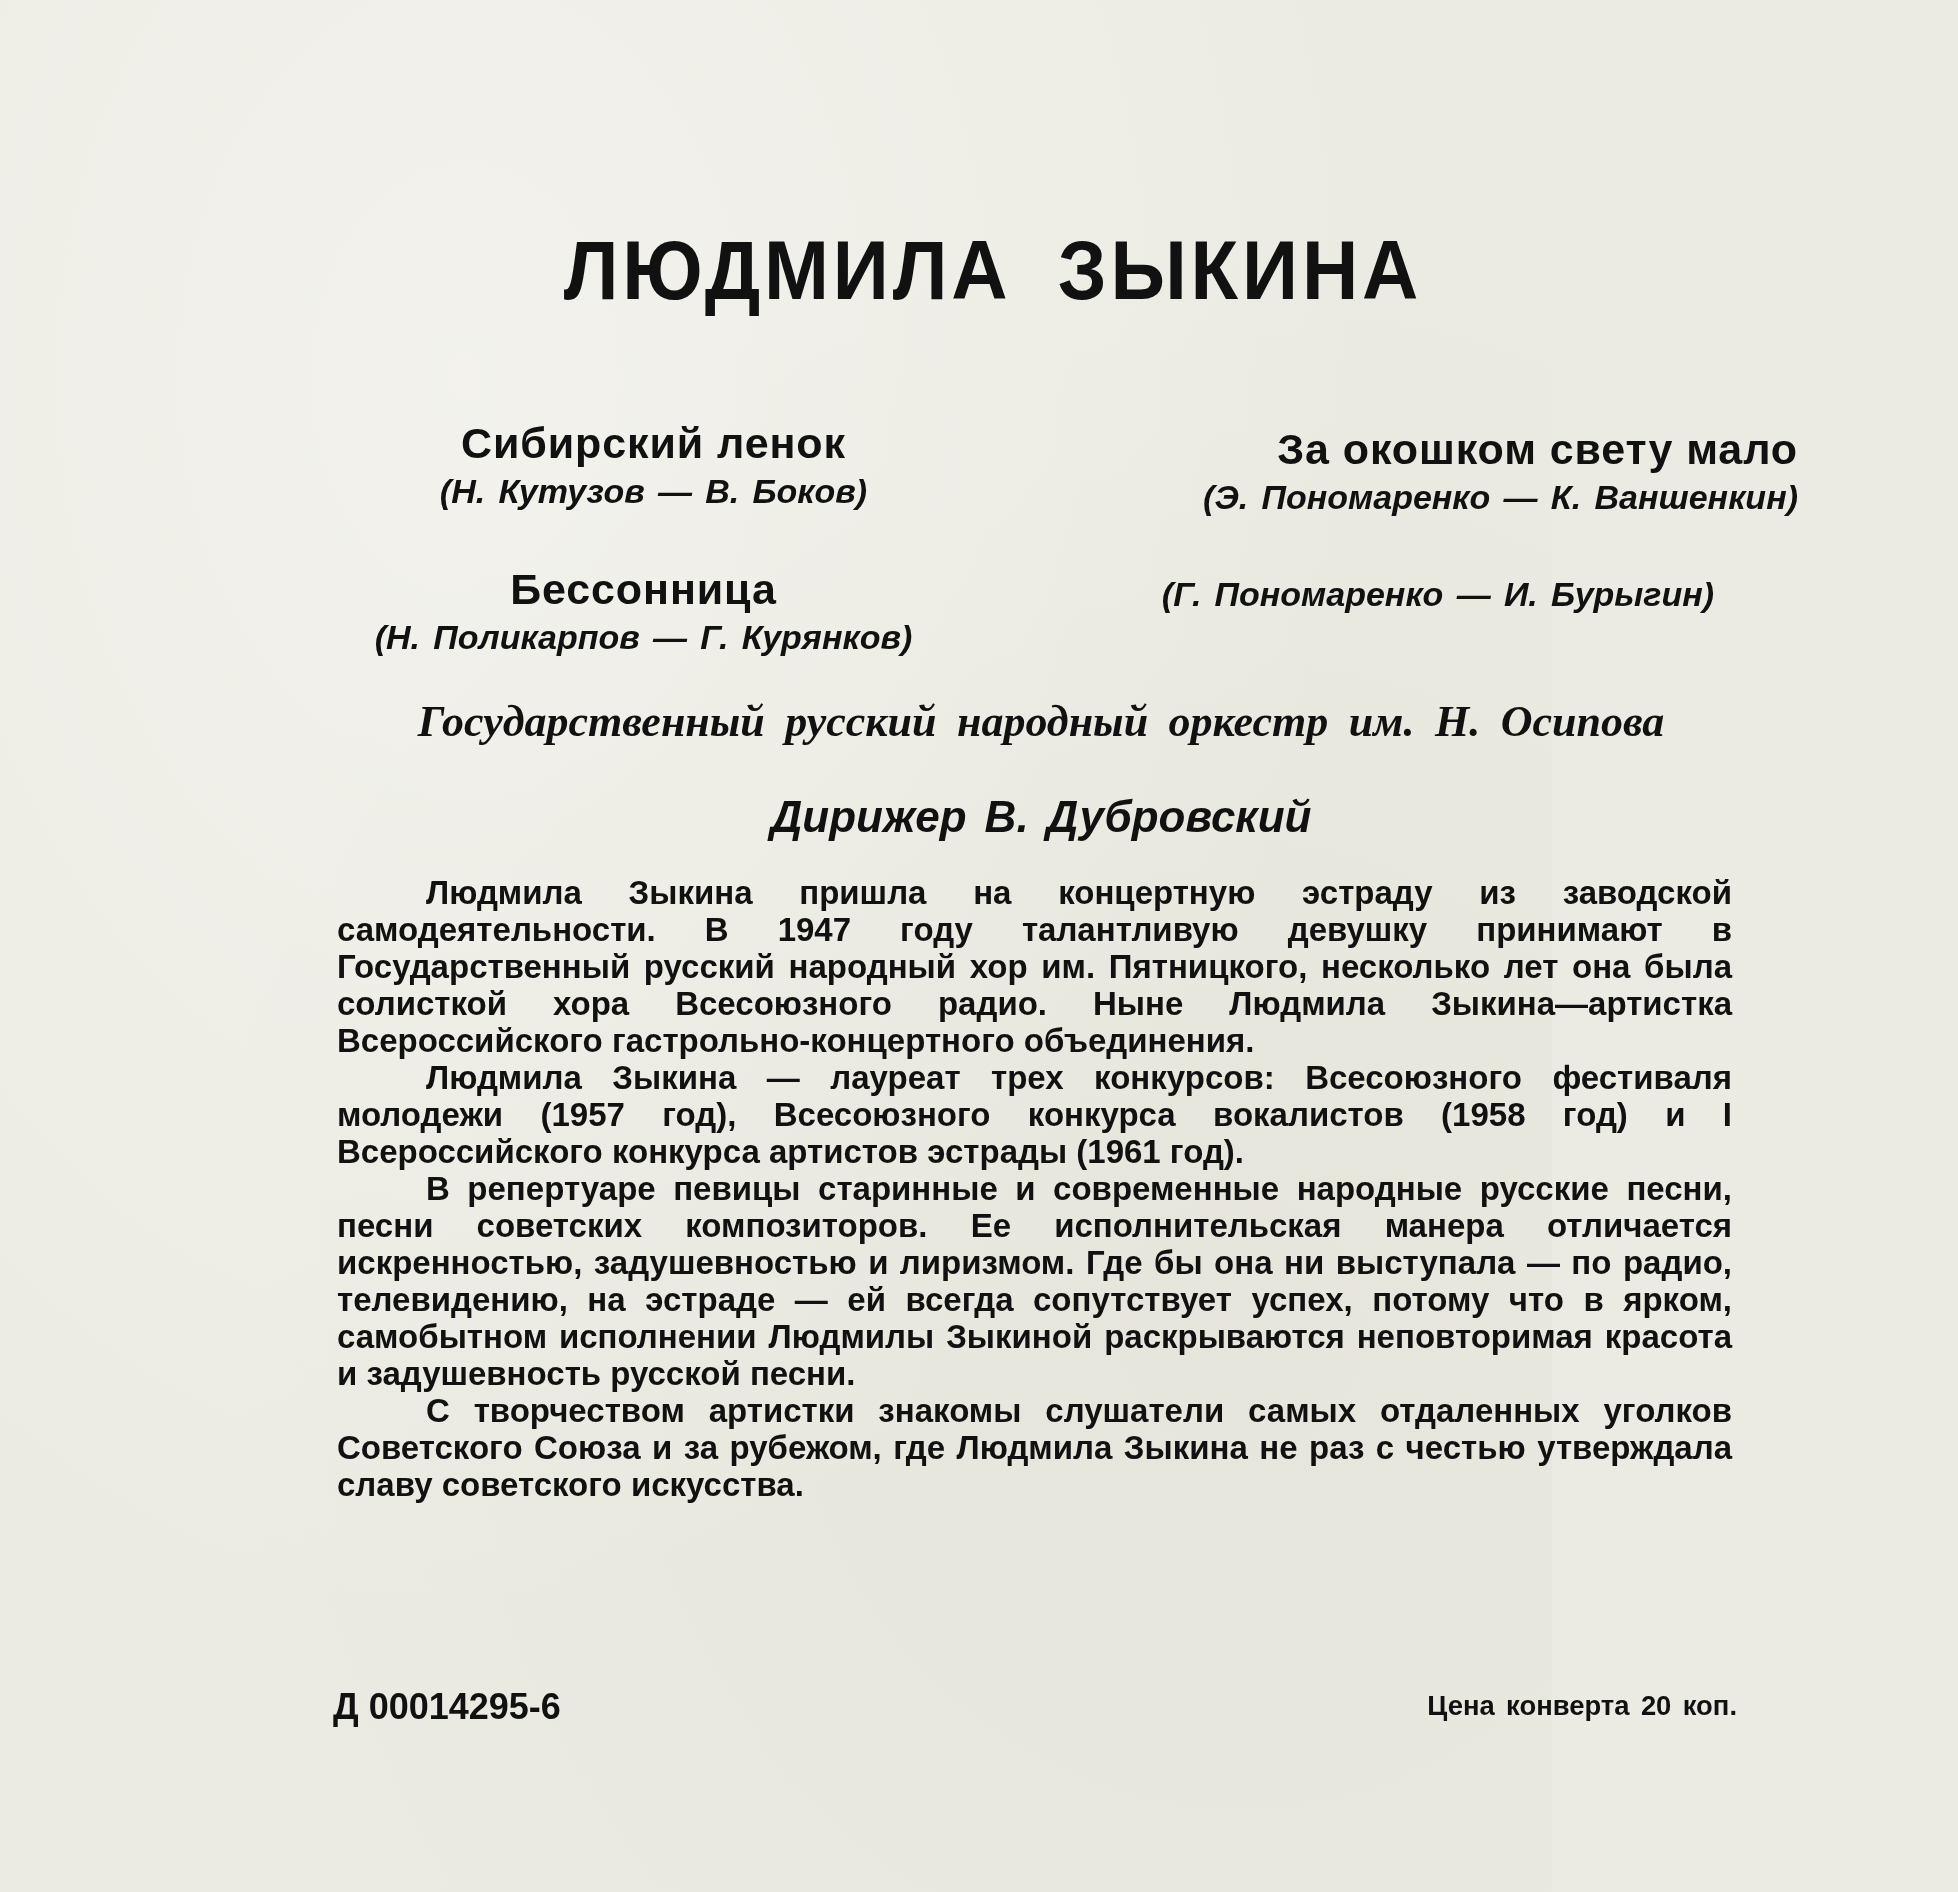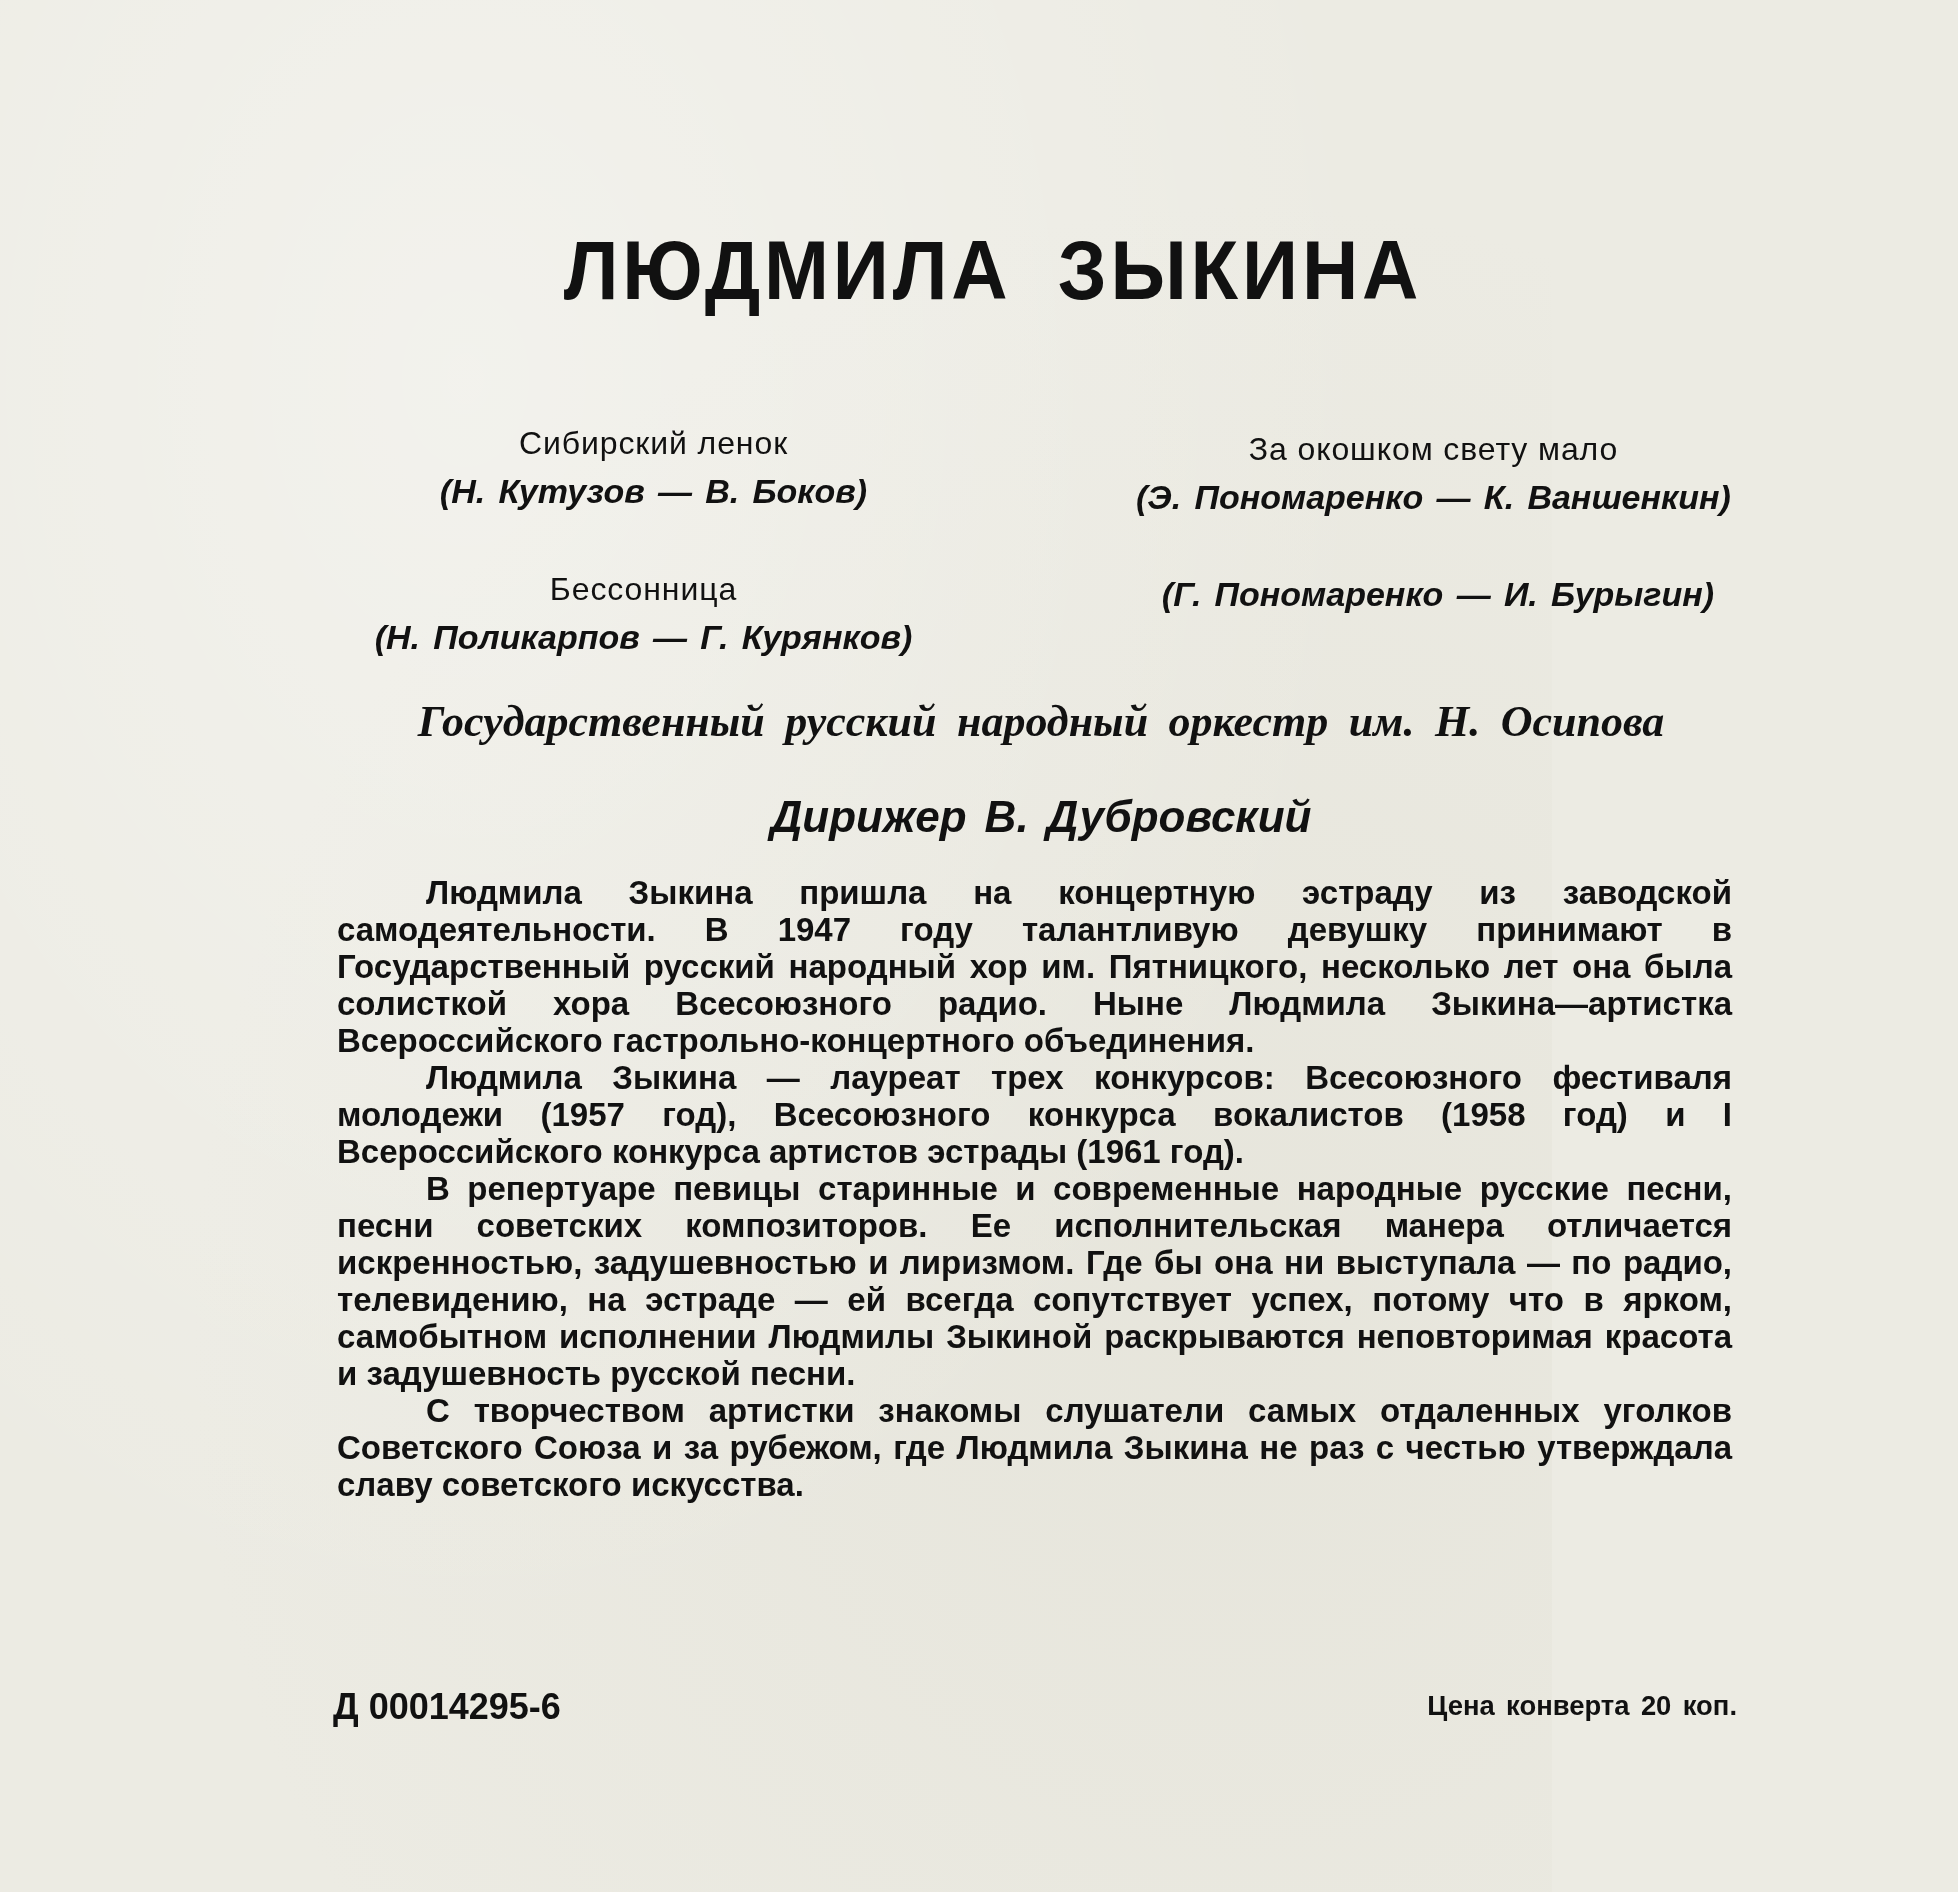--- a/index.html
+++ b/index.html
@@ -36,35 +36,35 @@
       word-spacing: 21px;
       padding-left: 28px;
       box-sizing: border-box;
     }
     .track {
       position: absolute;
       text-align: center;
       font-family: "Liberation Sans", sans-serif;
     }
     .track .name {
-      font-weight: normal;
-      font-size: 32px;
+      font-weight: bold;
+      font-size: 43px;
       line-height: 51px;
       letter-spacing: 0.9px;
     }
     .track .credits {
       font-style: italic;
       font-weight: bold;
       font-size: 34px;
       line-height: 44px;
       font-family: Liberation Sans, sans-serif;
       word-spacing: 3.8px;
     }
     #track-1 { left: 360px; top: 418px; width: 587px; }
-    #track-2 { left: 1069px; top: 424px; width: 729px; }
+    #track-2 { left: 1069px; top: 424px; width: 729px; text-align: right; }
     #track-3 { left: 303px; top: 564px; width: 681px; }
     #track-4 { left: 1088px; top: 572px; width: 700px; }
 
     .ensemble {
       position: absolute;
       left: 284px; width: 1514px;
       top: 692px;
       text-align: center;
       font-family: "Liberation Serif", serif;
       font-style: italic;

